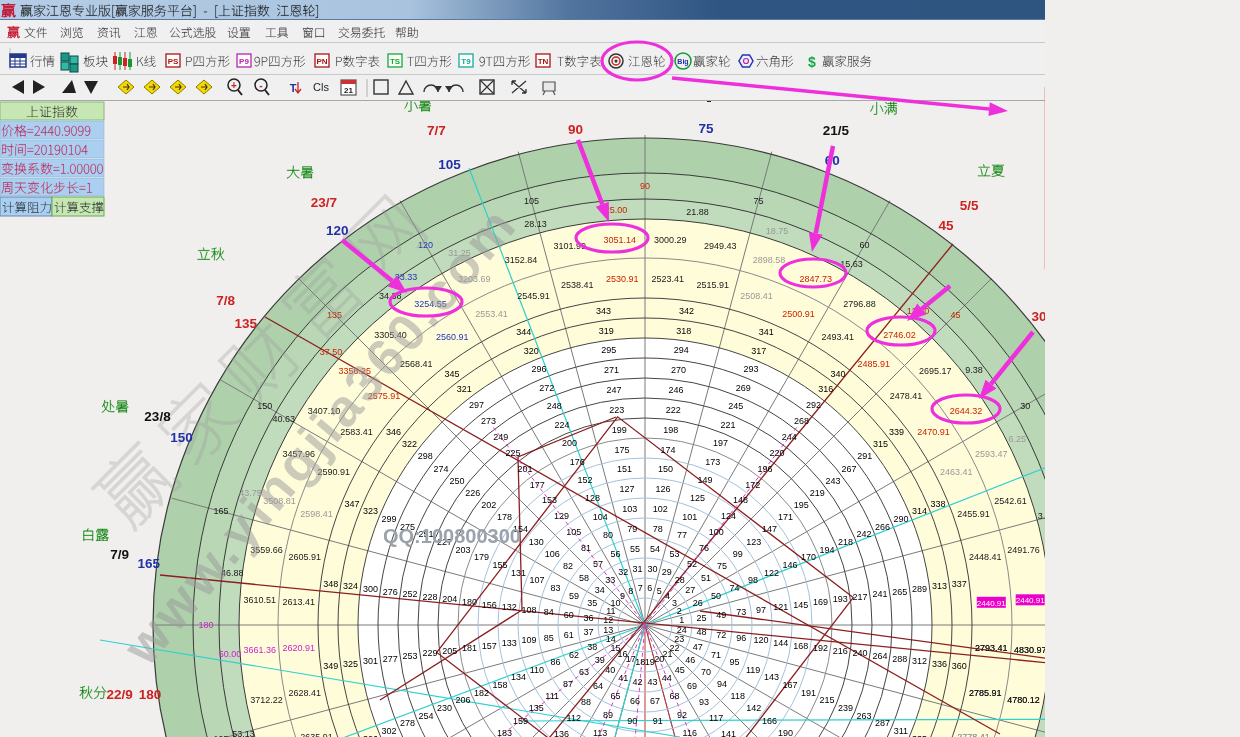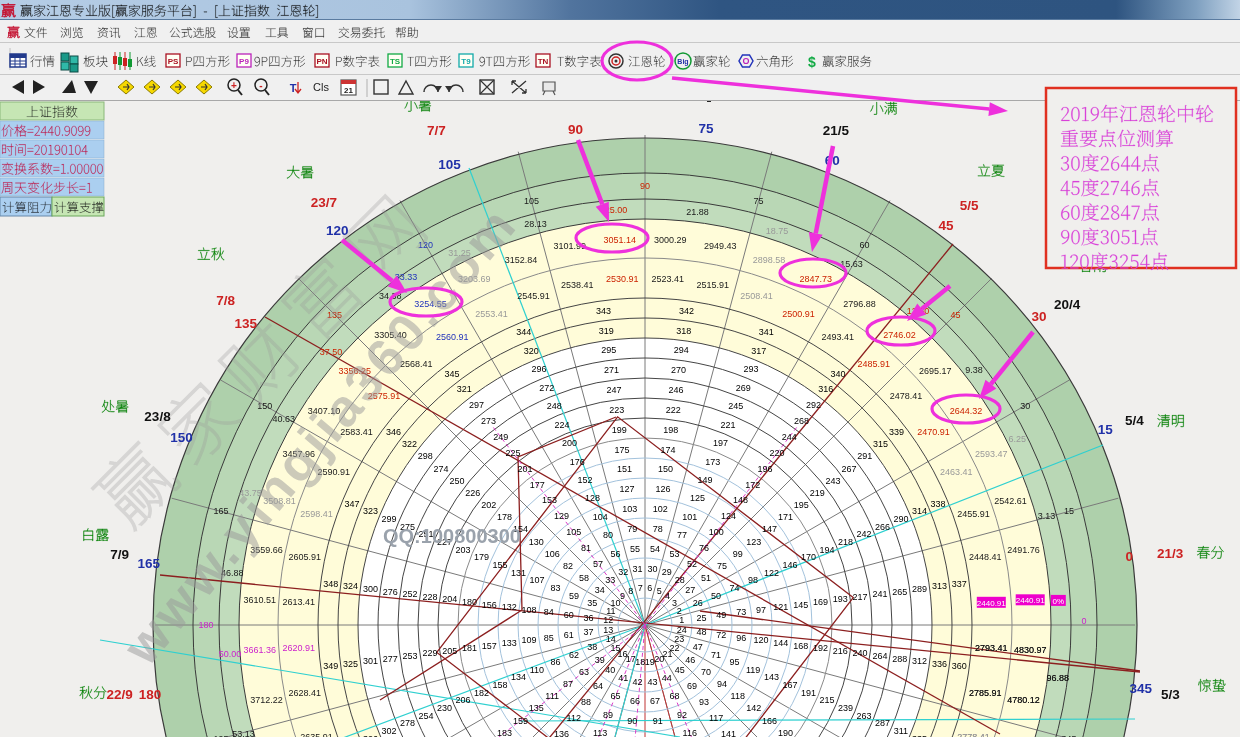--- a/index.html
+++ b/index.html
@@ -1,15 +1,15 @@
 <!DOCTYPE html>
 <html><head><meta charset="utf-8"><style>
 html,body{margin:0;padding:0;background:#f0efed;}
 *{font-family:"Liberation Sans",sans-serif;}
-#page{position:relative;width:1240px;height:737px;overflow:hidden;}
+#page{position:relative;width:1045px;height:737px;overflow:hidden;}
 </style></head><body>
 <div id="page">
 <svg width="1240" height="737" viewBox="0 0 1240 737" font-family="Liberation Sans">
 <defs>
         <path id="g0" d="M274 380H303V-23Q303 -39 298 -48Q294 -56 280 -61Q268 -65 242 -66Q217 -66 175 -65Q174 -60 170 -52Q166 -44 162 -38Q198 -39 224 -39Q250 -39 259 -38Q274 -37 274 -24ZM116 380H145V198Q145 158 140 110Q135 63 120 16Q105 -30 76 -67Q74 -64 70 -61Q65 -58 60 -55Q55 -52 51 -51Q80 -14 94 30Q108 73 112 116Q116 160 116 198ZM194 542V465H807V542ZM165 572H836V435H165ZM131 380H285V351H131ZM131 263H285V233H131ZM128 137H287V108H128ZM49 767H945V737H49ZM644 380H673V217Q673 172 664 120Q656 68 632 18Q607 -32 559 -72Q557 -69 552 -66Q548 -63 544 -60Q539 -57 535 -55Q582 -15 605 32Q628 78 636 126Q644 174 644 217ZM657 380H834V351H657ZM818 380H847V12Q847 -7 848 -20Q849 -32 852 -35Q856 -39 867 -39Q871 -39 878 -39Q886 -39 892 -39Q907 -39 911 -35Q917 -29 921 -13Q923 -2 924 20Q924 42 925 72Q931 67 939 64Q947 60 954 58Q953 30 952 4Q950 -23 947 -33Q945 -44 940 -50Q934 -57 927 -60Q922 -64 914 -64Q906 -65 897 -65Q891 -65 880 -65Q870 -65 866 -65Q856 -65 846 -64Q837 -62 829 -55Q822 -48 820 -34Q818 -20 818 24ZM458 829 483 842Q498 823 512 802Q527 781 534 766L508 750Q500 766 486 788Q472 811 458 829ZM160 760H189V662H881V632H160ZM679 263 704 278Q736 238 766 188Q795 138 809 102L782 85Q769 122 740 172Q711 223 679 263ZM362 378H584V77H553V349H392V77H362ZM461 307H490Q488 202 475 129Q462 56 428 8Q395 -40 330 -70Q328 -65 322 -59Q316 -53 311 -49Q373 -21 404 24Q435 69 447 138Q459 207 461 307ZM457 79 478 95Q505 75 532 48Q560 22 575 2L554 -17Q538 3 510 30Q483 57 457 79Z"></path>
         <path id="g1" d="M98 731H910V546H880V702H128V546H98ZM202 565H798V535H202ZM410 468 430 482Q486 430 520 367Q554 304 568 240Q583 175 581 118Q579 60 562 18Q546 -25 518 -43Q497 -58 478 -62Q459 -67 430 -67Q414 -67 390 -66Q367 -66 341 -65Q341 -59 338 -50Q336 -42 333 -36Q361 -38 386 -40Q411 -41 425 -41Q447 -41 464 -38Q482 -35 498 -24Q521 -9 536 30Q550 68 552 122Q554 175 540 236Q527 296 496 356Q464 417 410 468ZM508 561 534 549Q484 502 414 460Q343 419 265 386Q187 353 114 329Q112 332 108 337Q105 342 101 347Q97 352 93 355Q167 377 245 408Q323 439 392 478Q461 517 508 561ZM489 379 512 364Q477 336 430 307Q382 278 328 251Q273 224 218 202Q163 179 114 163Q111 169 106 176Q101 184 96 189Q145 203 200 224Q255 245 309 271Q363 297 410 324Q456 352 489 379ZM542 254 565 238Q525 200 470 162Q415 125 352 91Q288 57 222 30Q155 2 93 -16Q91 -10 86 -2Q82 6 77 11Q138 26 204 52Q270 78 334 111Q397 144 451 180Q505 217 542 254ZM648 328Q674 253 719 187Q764 121 824 71Q884 21 953 -5Q950 -8 946 -12Q942 -16 938 -20Q935 -25 932 -29Q862 0 802 52Q742 104 696 172Q650 241 623 320ZM806 474 830 455Q791 422 742 386Q693 350 643 318Q593 285 549 260L530 276Q574 301 625 336Q676 370 724 406Q772 443 806 474ZM438 824 466 833Q483 808 501 777Q519 746 526 724L499 713Q490 736 473 768Q456 799 438 824Z"></path>
         <path id="g2" d="M243 661H273V387Q273 333 268 272Q262 212 242 150Q221 88 179 31Q137 -26 63 -71Q60 -66 54 -59Q48 -52 43 -48Q114 -6 154 48Q195 102 214 161Q233 220 238 278Q243 337 243 387ZM276 141 299 158Q324 130 349 98Q374 65 396 35Q417 5 429 -18L405 -40Q392 -16 371 16Q350 47 326 80Q301 113 276 141ZM101 774H401V177H372V745H131V177H101ZM463 632H944V603H463ZM780 830H810V-16Q810 -39 802 -50Q795 -60 778 -65Q763 -69 730 -70Q698 -70 647 -70Q646 -66 644 -60Q641 -55 638 -49Q636 -43 633 -38Q678 -39 714 -39Q749 -39 761 -38Q772 -37 776 -33Q780 -29 780 -16ZM778 625 803 612Q778 534 742 455Q705 376 660 303Q616 230 567 169Q518 108 467 65Q463 71 458 78Q452 84 446 89Q496 130 545 190Q594 249 638 320Q682 392 718 470Q754 548 778 625Z"></path>
         <path id="g3" d="M481 262H511V-12H481ZM201 625H802V596H201ZM261 491V387H738V491ZM231 521H768V358H231ZM171 279H842V-65H813V250H200V-72H171ZM190 141H835V112H190ZM192 -1H832V-30H192ZM90 739H913V578H883V710H120V578H90ZM441 826 468 838Q487 812 506 782Q526 751 536 730L508 716Q498 738 479 770Q460 801 441 826Z"></path>
         <path id="g4" d="M427 643 458 638Q421 454 358 308Q294 163 193 63Q191 66 186 70Q182 73 177 77Q172 81 168 83Q235 146 285 232Q335 318 370 422Q405 526 427 643ZM722 640 751 635Q717 448 654 302Q590 156 487 57Q484 60 480 64Q475 67 470 70Q466 74 462 76Q532 139 582 224Q632 310 666 415Q701 520 722 640ZM200 573 225 585Q263 536 302 481Q340 426 376 370Q411 314 440 263Q469 212 488 171L462 157Q443 199 414 251Q384 303 348 359Q313 415 275 470Q237 525 200 573ZM496 572 522 583Q561 530 601 470Q641 411 678 350Q715 290 746 234Q776 178 795 133L769 121Q749 166 718 222Q688 279 651 340Q614 400 574 460Q535 520 496 572ZM100 766H893V736H130V-68H100ZM875 766H905V-15Q905 -37 897 -48Q889 -58 872 -63Q856 -66 820 -67Q784 -68 719 -67Q718 -64 716 -59Q713 -54 711 -48Q709 -43 706 -39Q741 -40 771 -40Q801 -40 822 -40Q843 -39 851 -39Q864 -38 870 -34Q875 -29 875 -16Z"></path>
         <path id="g5" d="M490 816H520V-12Q520 -40 510 -51Q501 -62 481 -66Q461 -70 418 -71Q376 -72 308 -72Q307 -68 304 -62Q302 -57 300 -51Q297 -45 294 -40Q335 -41 370 -41Q404 -41 429 -40Q454 -40 464 -40Q478 -39 484 -34Q490 -28 490 -13ZM732 569 759 580Q806 510 848 430Q890 350 922 274Q953 198 966 140L936 127Q923 185 892 262Q862 338 820 418Q778 499 732 569ZM228 576 259 571Q243 500 217 422Q191 343 154 270Q116 197 67 141Q64 144 60 147Q55 150 50 153Q46 156 42 158Q91 213 127 284Q163 355 188 431Q214 507 228 576Z"></path>

